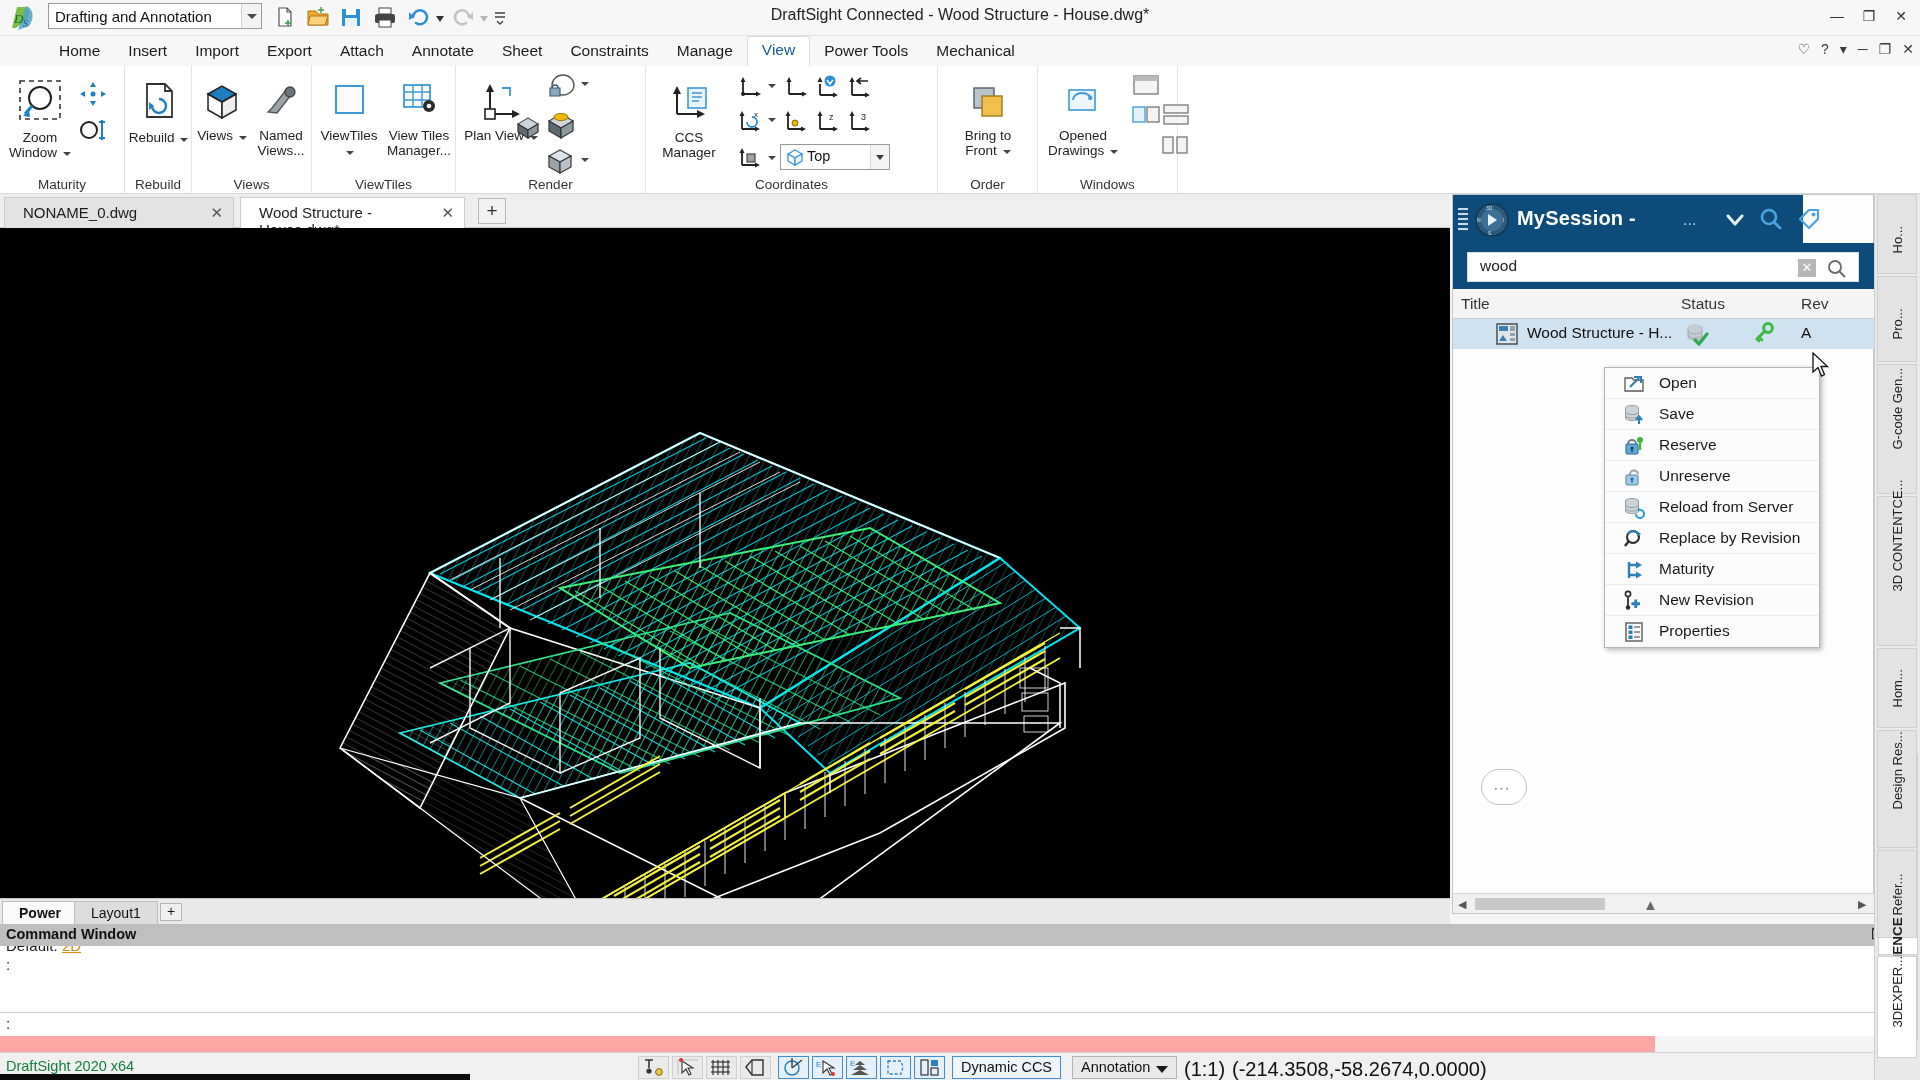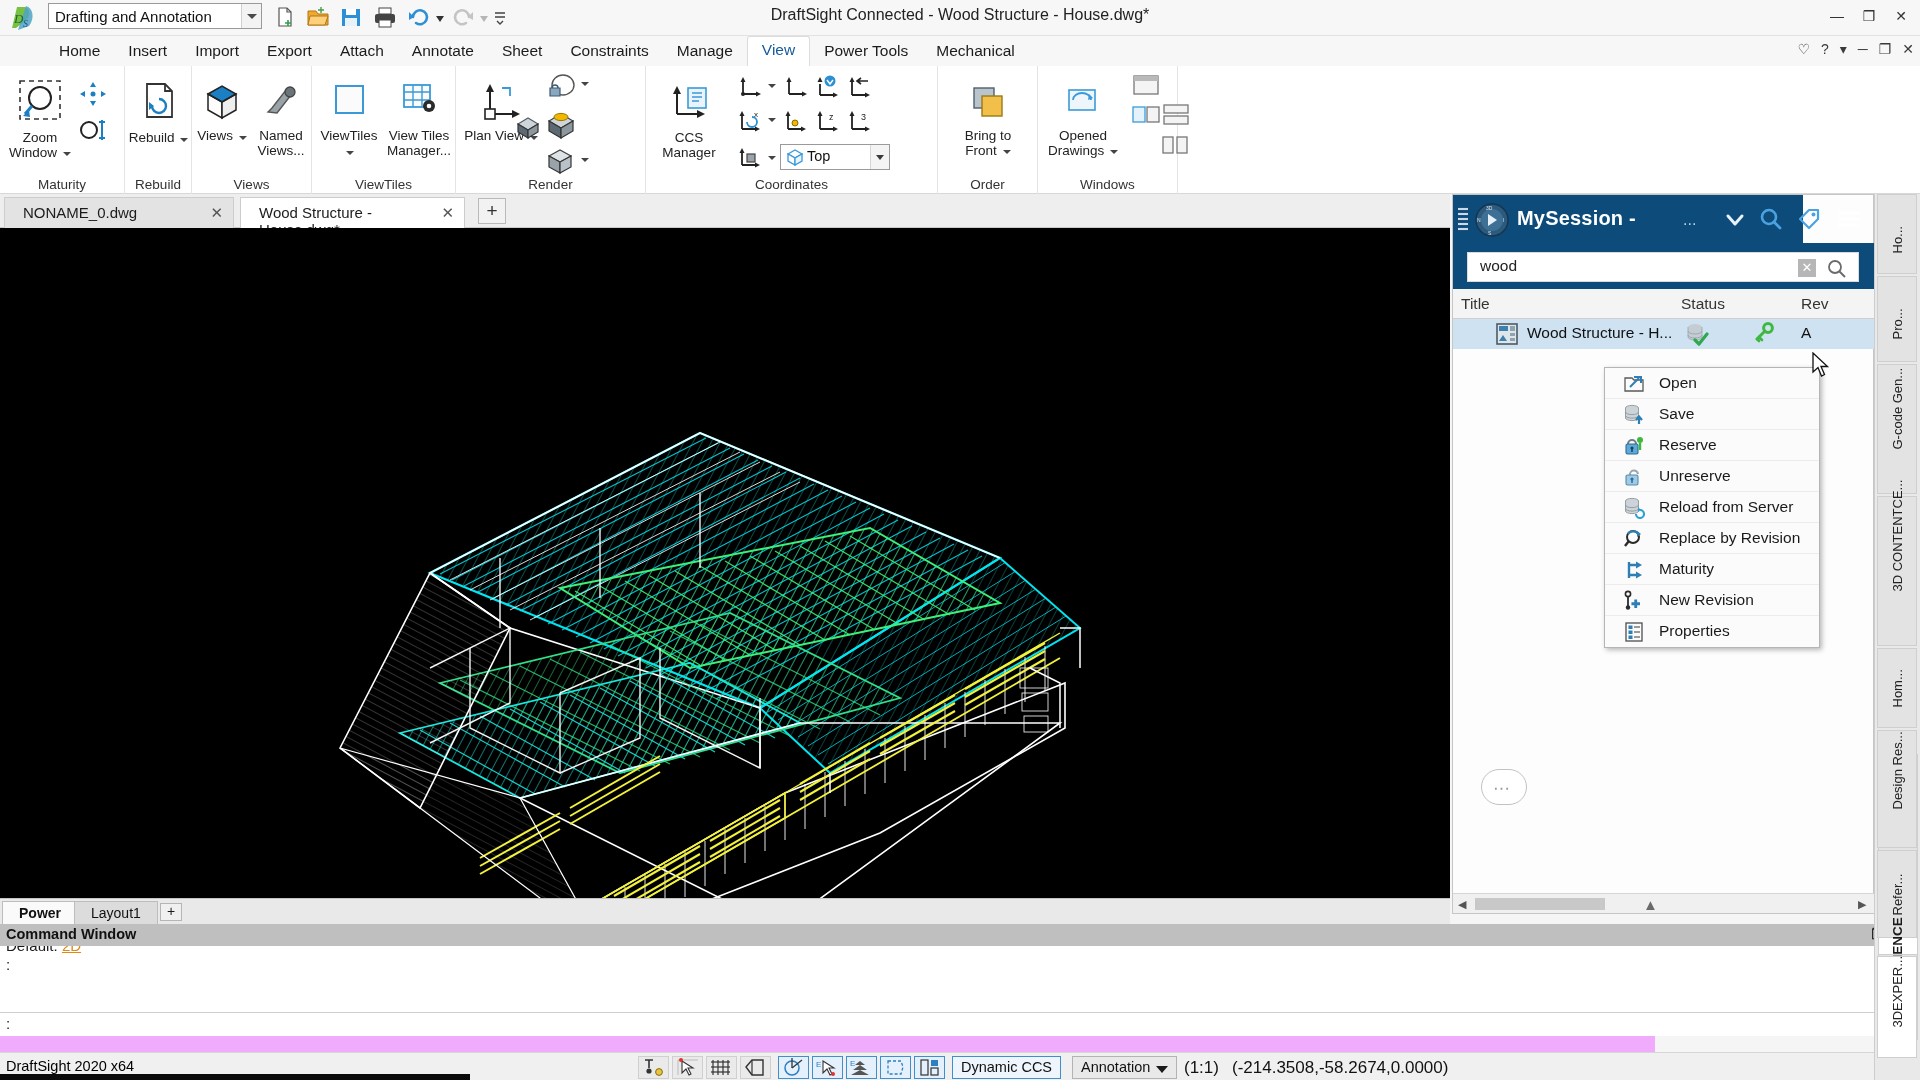--- a/index.html
+++ b/index.html
@@ -76,48 +76,48 @@
   
   .modelbar { position:absolute; left:0; top:898px; width:1450px; height:26px;
       background:#e9e9e9; border-top:1px solid #c4c4c4;}
   .mtab { position:absolute; top:2px; height:23px; padding:3px 16px 0 16px; font-size:14px;
       color:#111; background:#dcdcdc; border:1px solid #bdbdbd; border-bottom:none;}
   .mtab.active { background:#fafafa; font-weight:bold; }
   .mplus { position:absolute; top:4px; width:22px; height:18px; border:1px solid #b5b5b5;
       background:#f0f0f0; text-align:center; line-height:15px; font-size:14px;}
 
   
-  .cmdwin { position:absolute; left:0; top:924px; width:1655px; height:128px; background:#f0abfc;}
+  .cmdwin { position:absolute; left:0; top:924px; width:1655px; height:128px; background:#fca5a5;}
   .cmdhead { position:absolute; left:0; top:0; width:1920px; height:22px; background:#bfbfbf;
       font-size:14.5px; font-weight:bold; color:#111; padding:2px 0 0 6px;}
   .cmdhead .ctl { position:absolute; top:2px; font-size:14px; color:#222;}
   .cmdbody { position:absolute; left:0; top:22px; width:1920px; height:66px; background:#fff;
       padding:0 6px; font-size:15px; overflow:hidden;}
   .cmdline { white-space:nowrap; line-height:19px;}
   .cl-blue { color:#1668c4; text-decoration:underline;}
   .cl-blue2 { color:#4d8fd6;}
   .cl-orange { color:#e08a16; text-decoration:underline;}
   .cl-bold { font-weight:bold;}
   .cmdinput { position:absolute; left:0; top:88px; width:1920px; height:24px;
       border-top:1px solid #cfcfcf; background:#fff; font-size:15px; padding:2px 6px;}
 
   
   .statusbar { position:absolute; left:0; top:1052px; width:1920px; height:28px;
       background:#f0f0f0; border-top:1px solid #d6d6d6;}
-  .status-left { position:absolute; left:6px; top:5px; font-size:14.5px; color:#000000;}
+  .status-left { position:absolute; left:6px; top:5px; font-size:14.5px; color:#15803d;}
   .sbtn { position:absolute; top:3px; width:31px; height:23px; border:1px solid #cfcfcf;
       background:#eaeaea; }
   .sbtn.on { border:1px solid #3f8ed0; background:#e4f0fb;}
   .sb-label { position:absolute; top:3px; height:23px; border:1px solid #3f8ed0;
       background:#eef5fc; font-size:14.5px; color:#111; padding:2px 8px 0 8px;}
   .sb-combo { position:absolute; top:3px; height:23px; border:1px solid #b3b3b3;
       background:#e9e9e9; font-size:14.5px; color:#111; padding:2px 26px 0 8px;}
   .sb-combo:after { content:""; position:absolute; right:8px; top:9px;
       border-left:6px solid transparent; border-right:6px solid transparent; border-top:7px solid #1a1a1a;}
-  .sb-text { position:absolute; top:5px; font-size:17px; color:#111; white-space:nowrap;}
+  .sb-text { position:absolute; top:5px; font-size:20px; color:#111; white-space:nowrap;}
   .scroll-thumb { position:absolute; left:0; top:1074px; width:470px; height:6px; background:#0b0b0b;}
 
   
   .xpanel { position:absolute; left:1452px; top:194px; width:422px; height:720px;
       background:#fdfdfd; border:1px solid #c6c6c6;}
   .xhead { position:absolute; left:0; top:0; width:350px; height:48px; background:#0d4b7a;}
   .xhead .compass { position:absolute; left:20px; top:6px; width:38px; height:38px;}
   .xhead .hmenu { position:absolute; left:4px; top:10px; width:12px; height:28px;}
   .xtitle { position:absolute; left:64px; top:12px; font-size:20px; color:#ffffff;
       font-weight:bold; letter-spacing:.2px;}

